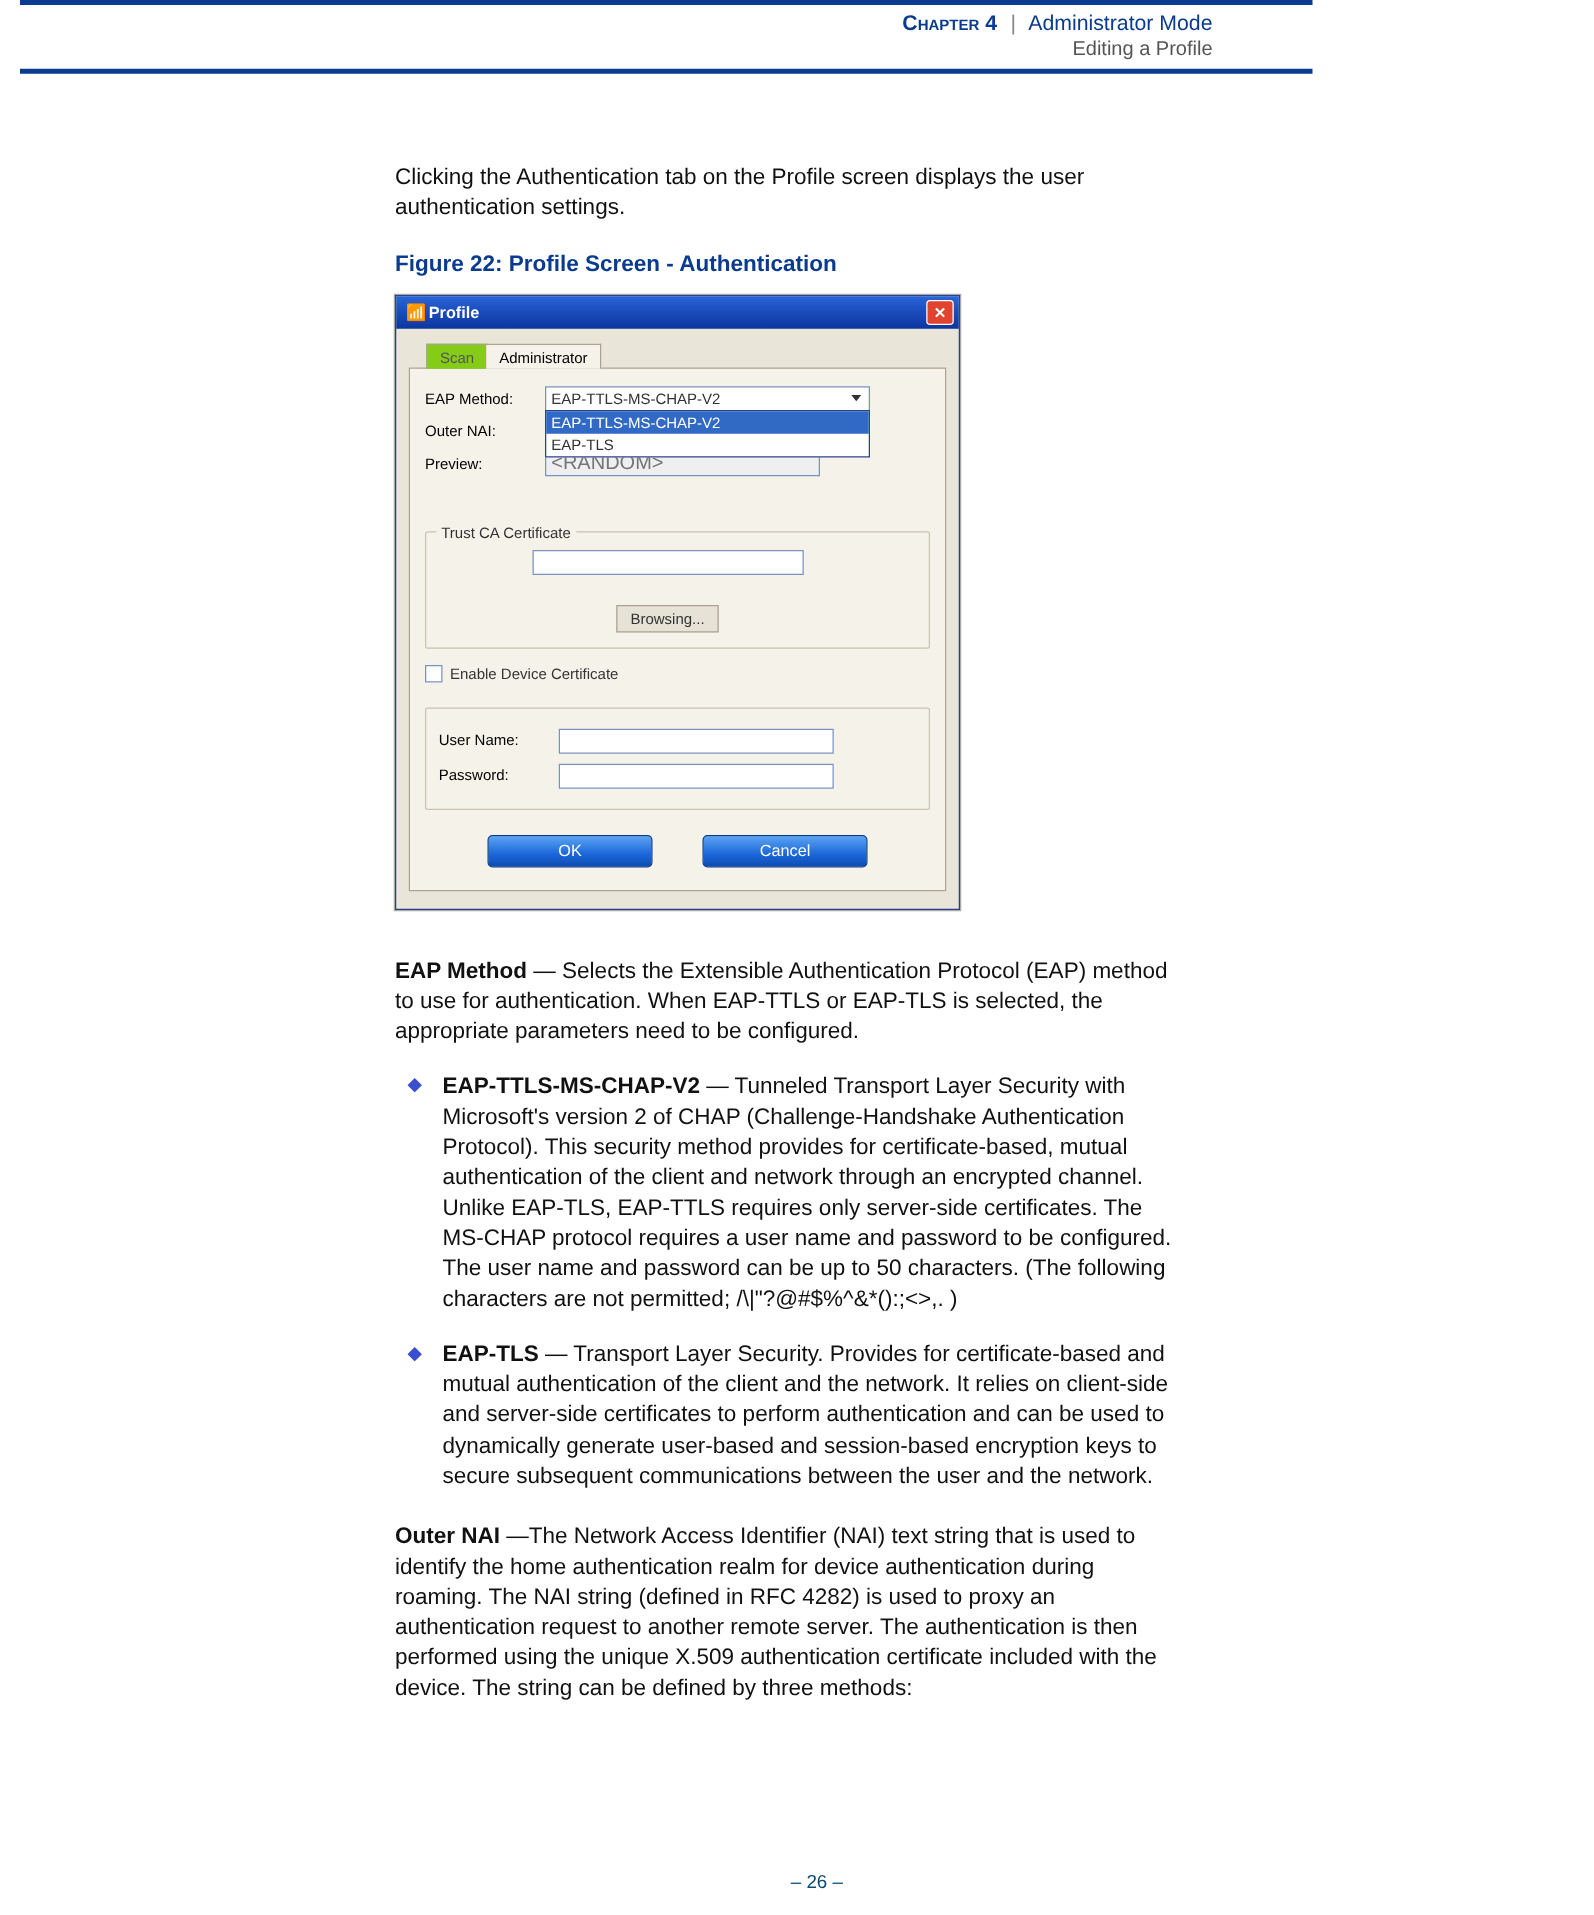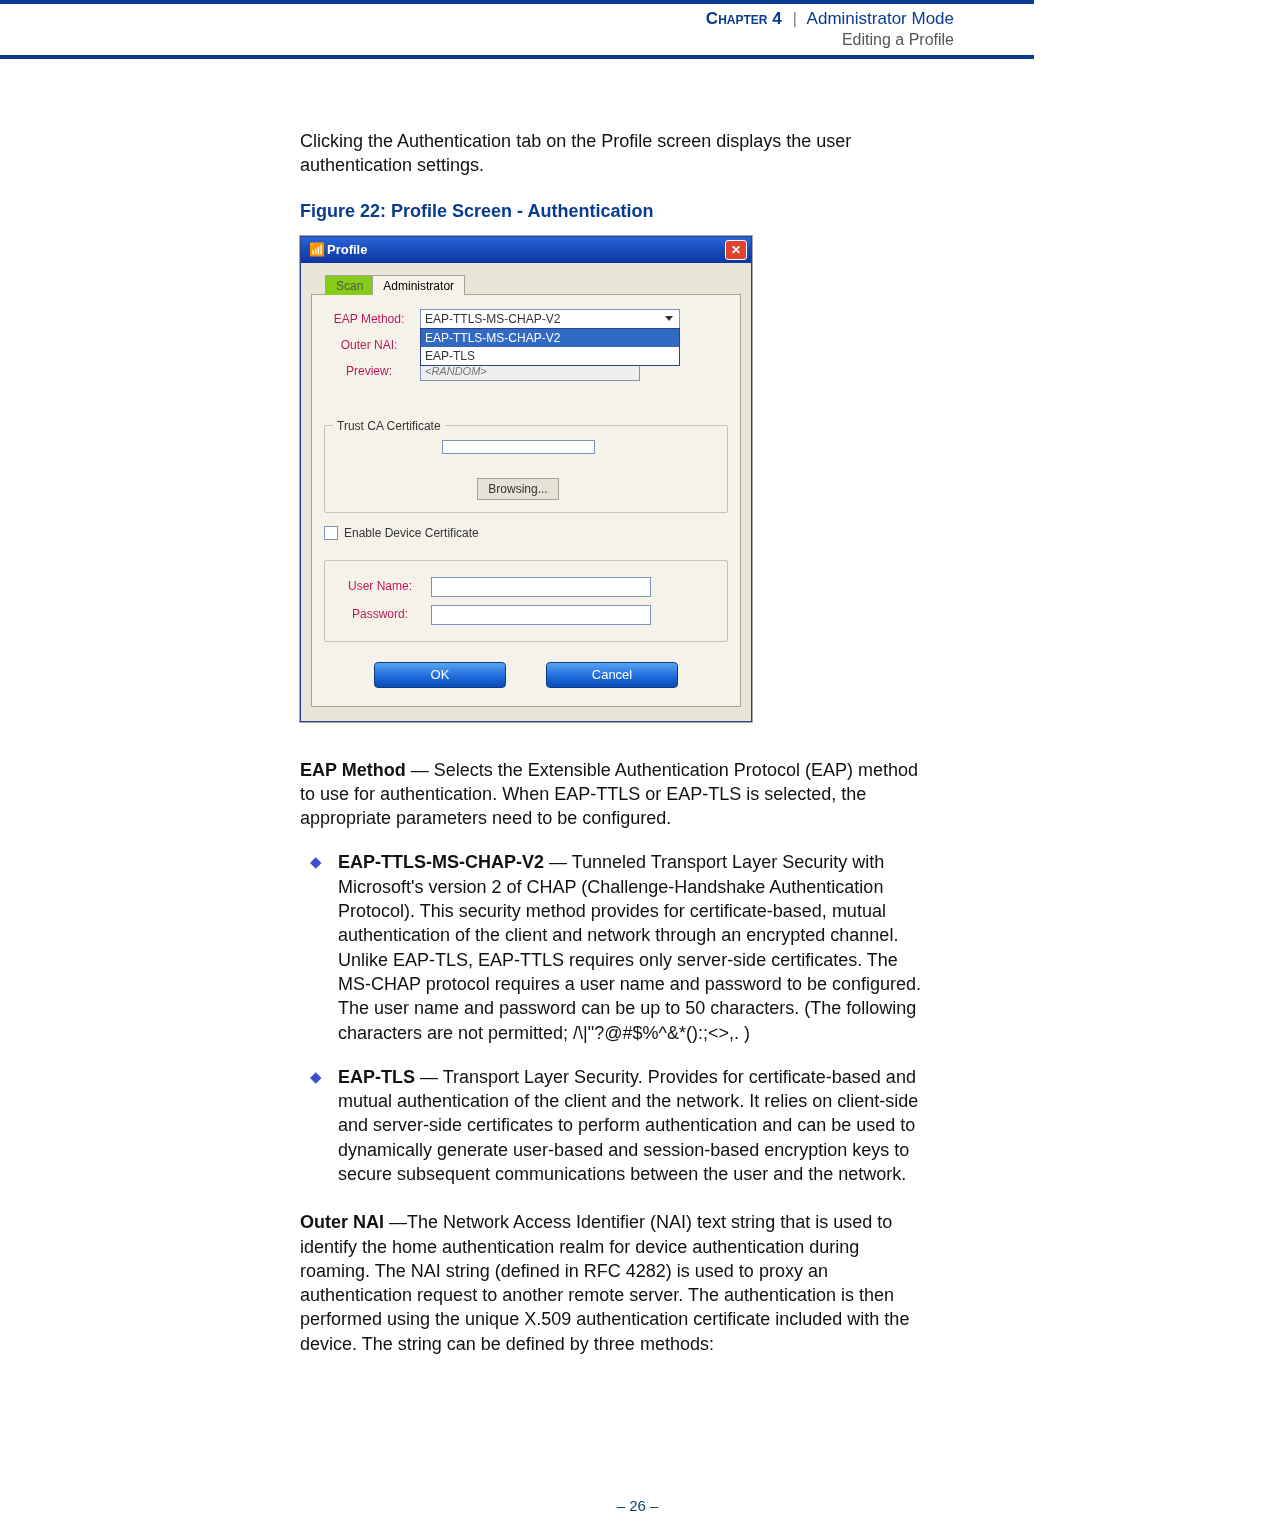--- a/index.html
+++ b/index.html
@@ -6,20 +6,21 @@
     margin: 0;
     padding: 0;
     font-family: Verdana, Arial, sans-serif;
     background: #fff;
     width: 1275px;
   }
   .page {
     width: 1034px;
     min-height: 1532px;
     position: relative;
+    margin-left: 16px;
   }
   .header-bar {
     border-top: 4px solid #0a3b8f;
     border-bottom: 4px solid #0a3b8f;
     background: #fff;
     padding: 4px 80px 4px 0;
     text-align: right;
     font-size: 17px;
     line-height: 1.3;
   }
@@ -69,22 +70,22 @@
   .tabs { display: flex; align-items: flex-end; margin: 4px 0 0 14px; }
   .tab { padding: 2px 10px 1px 10px; border: 1px solid #a8a393; border-bottom: none; background: #84cc16; color: #555; margin-right: -2px; }
   .tab.active { background: #f5f3e9; z-index: 2; color: #000; }
   .tab-panel {
     border: 1px solid #a8a393;
     background: #f5f3e9;
     padding: 14px 12px 18px 12px;
     margin-top: -1px;
   }
   .row { display: flex; align-items: center; margin-bottom: 8px; }
-  .lbl { width: 90px; text-align: center; margin-right: 6px; color: #be185d; }
-  .inp { flex: 0 0 210px; height: 18px; border: 1px solid #7a93bc; background: #fff; font-size: 11px; padding: 0 4px; font-style: italic; }
+  .lbl { width: 90px; text-align: left; margin-right: 6px; color: #000000; }
+  .inp { flex: 0 0 210px; height: 18px; border: 1px solid #7a93bc; background: #fff; font-size: 16px; padding: 0 4px; }
   .inp.ro { background: #efefef; color: #888; }
   .dd { position: relative; width: 260px; }
   .dd .sel { display: flex; align-items: center; height: 18px; border: 1px solid #7a93bc; background: #fff; font-size: 12px; padding: 0 4px; justify-content: space-between; }
   .dd .caret { border-left: 4px solid transparent; border-right: 4px solid transparent; border-top: 5px solid #333; margin-right: 2px; }
   .dd .menu { position: absolute; top: 19px; left: 0; width: 258px; border: 1px solid #2a3f8d; background: #fff; }
   .dd .menu div { padding: 1px 4px; font-size: 12px; }
   .dd .menu .hl { background: #316ac5; color: #fff; }
   .group { border: 1px solid #c8c3b3; border-radius: 2px; margin-top: 44px; padding: 14px 26px 12px 10px; position: relative; }
   .group.credgroup { margin-top: 18px; padding: 16px 10px; }
   .group-legend { position: absolute; top: -8px; left: 8px; background: #f5f3e9; padding: 0 4px; color: #333; }

